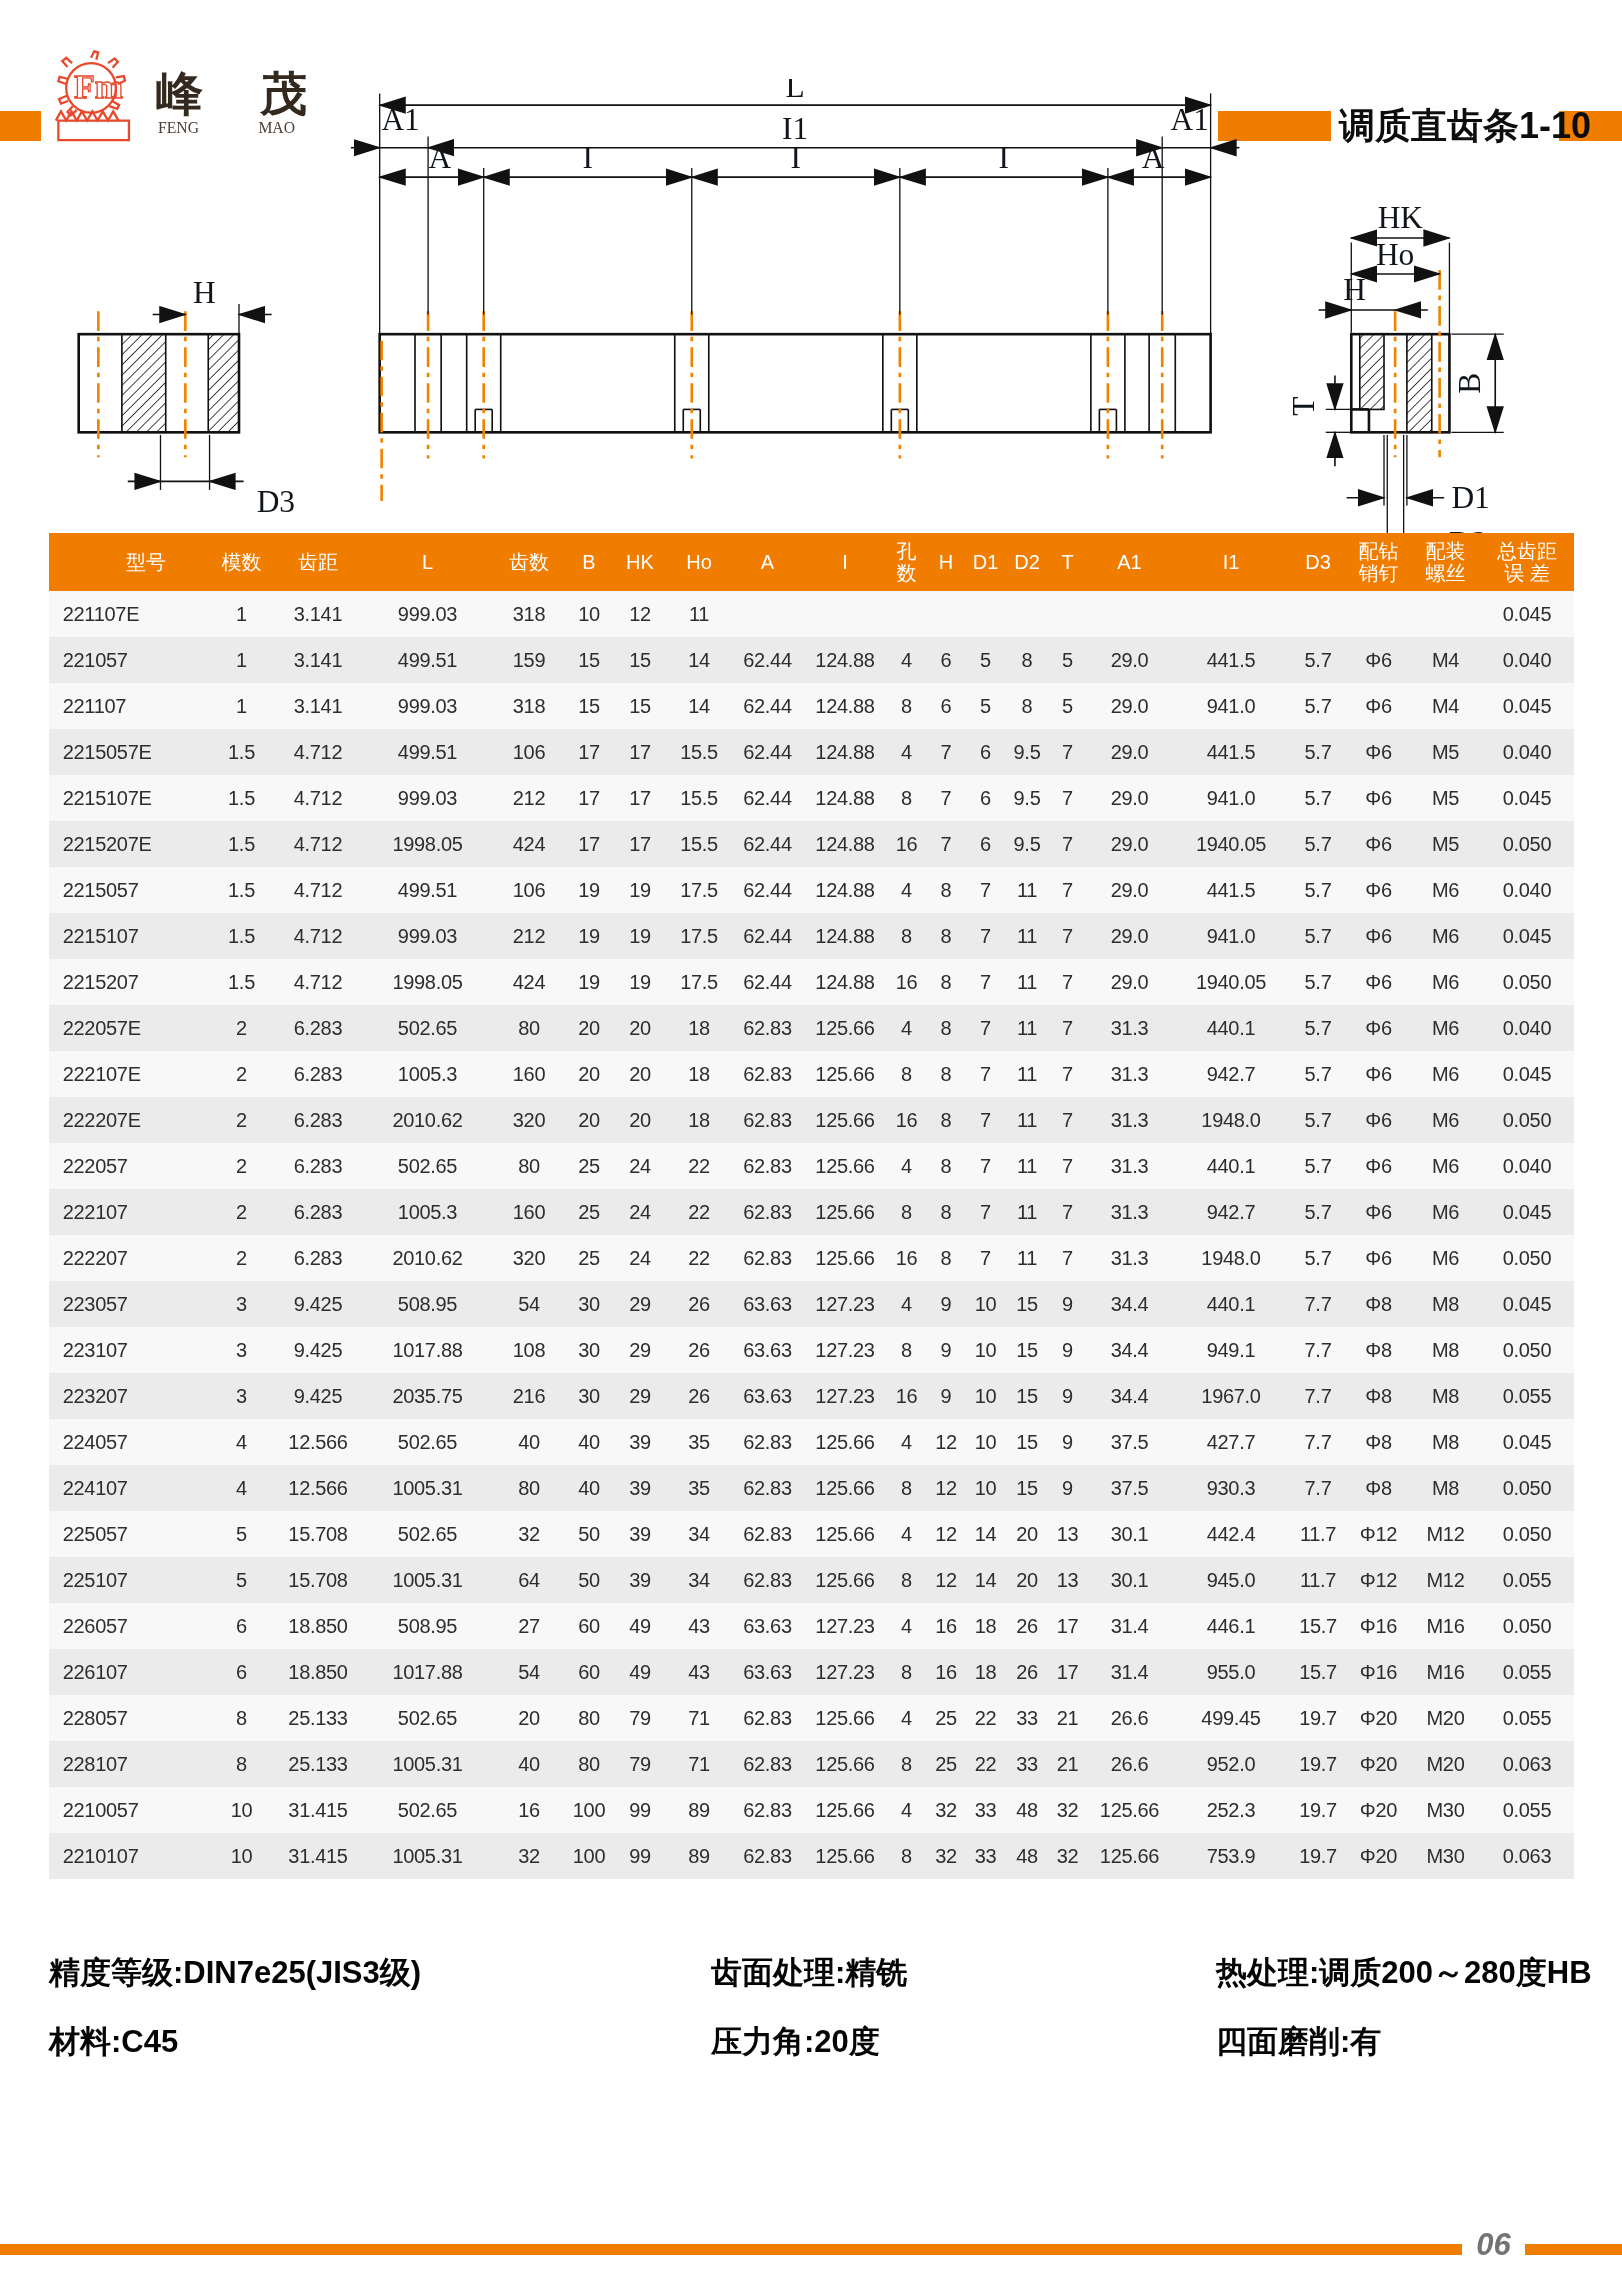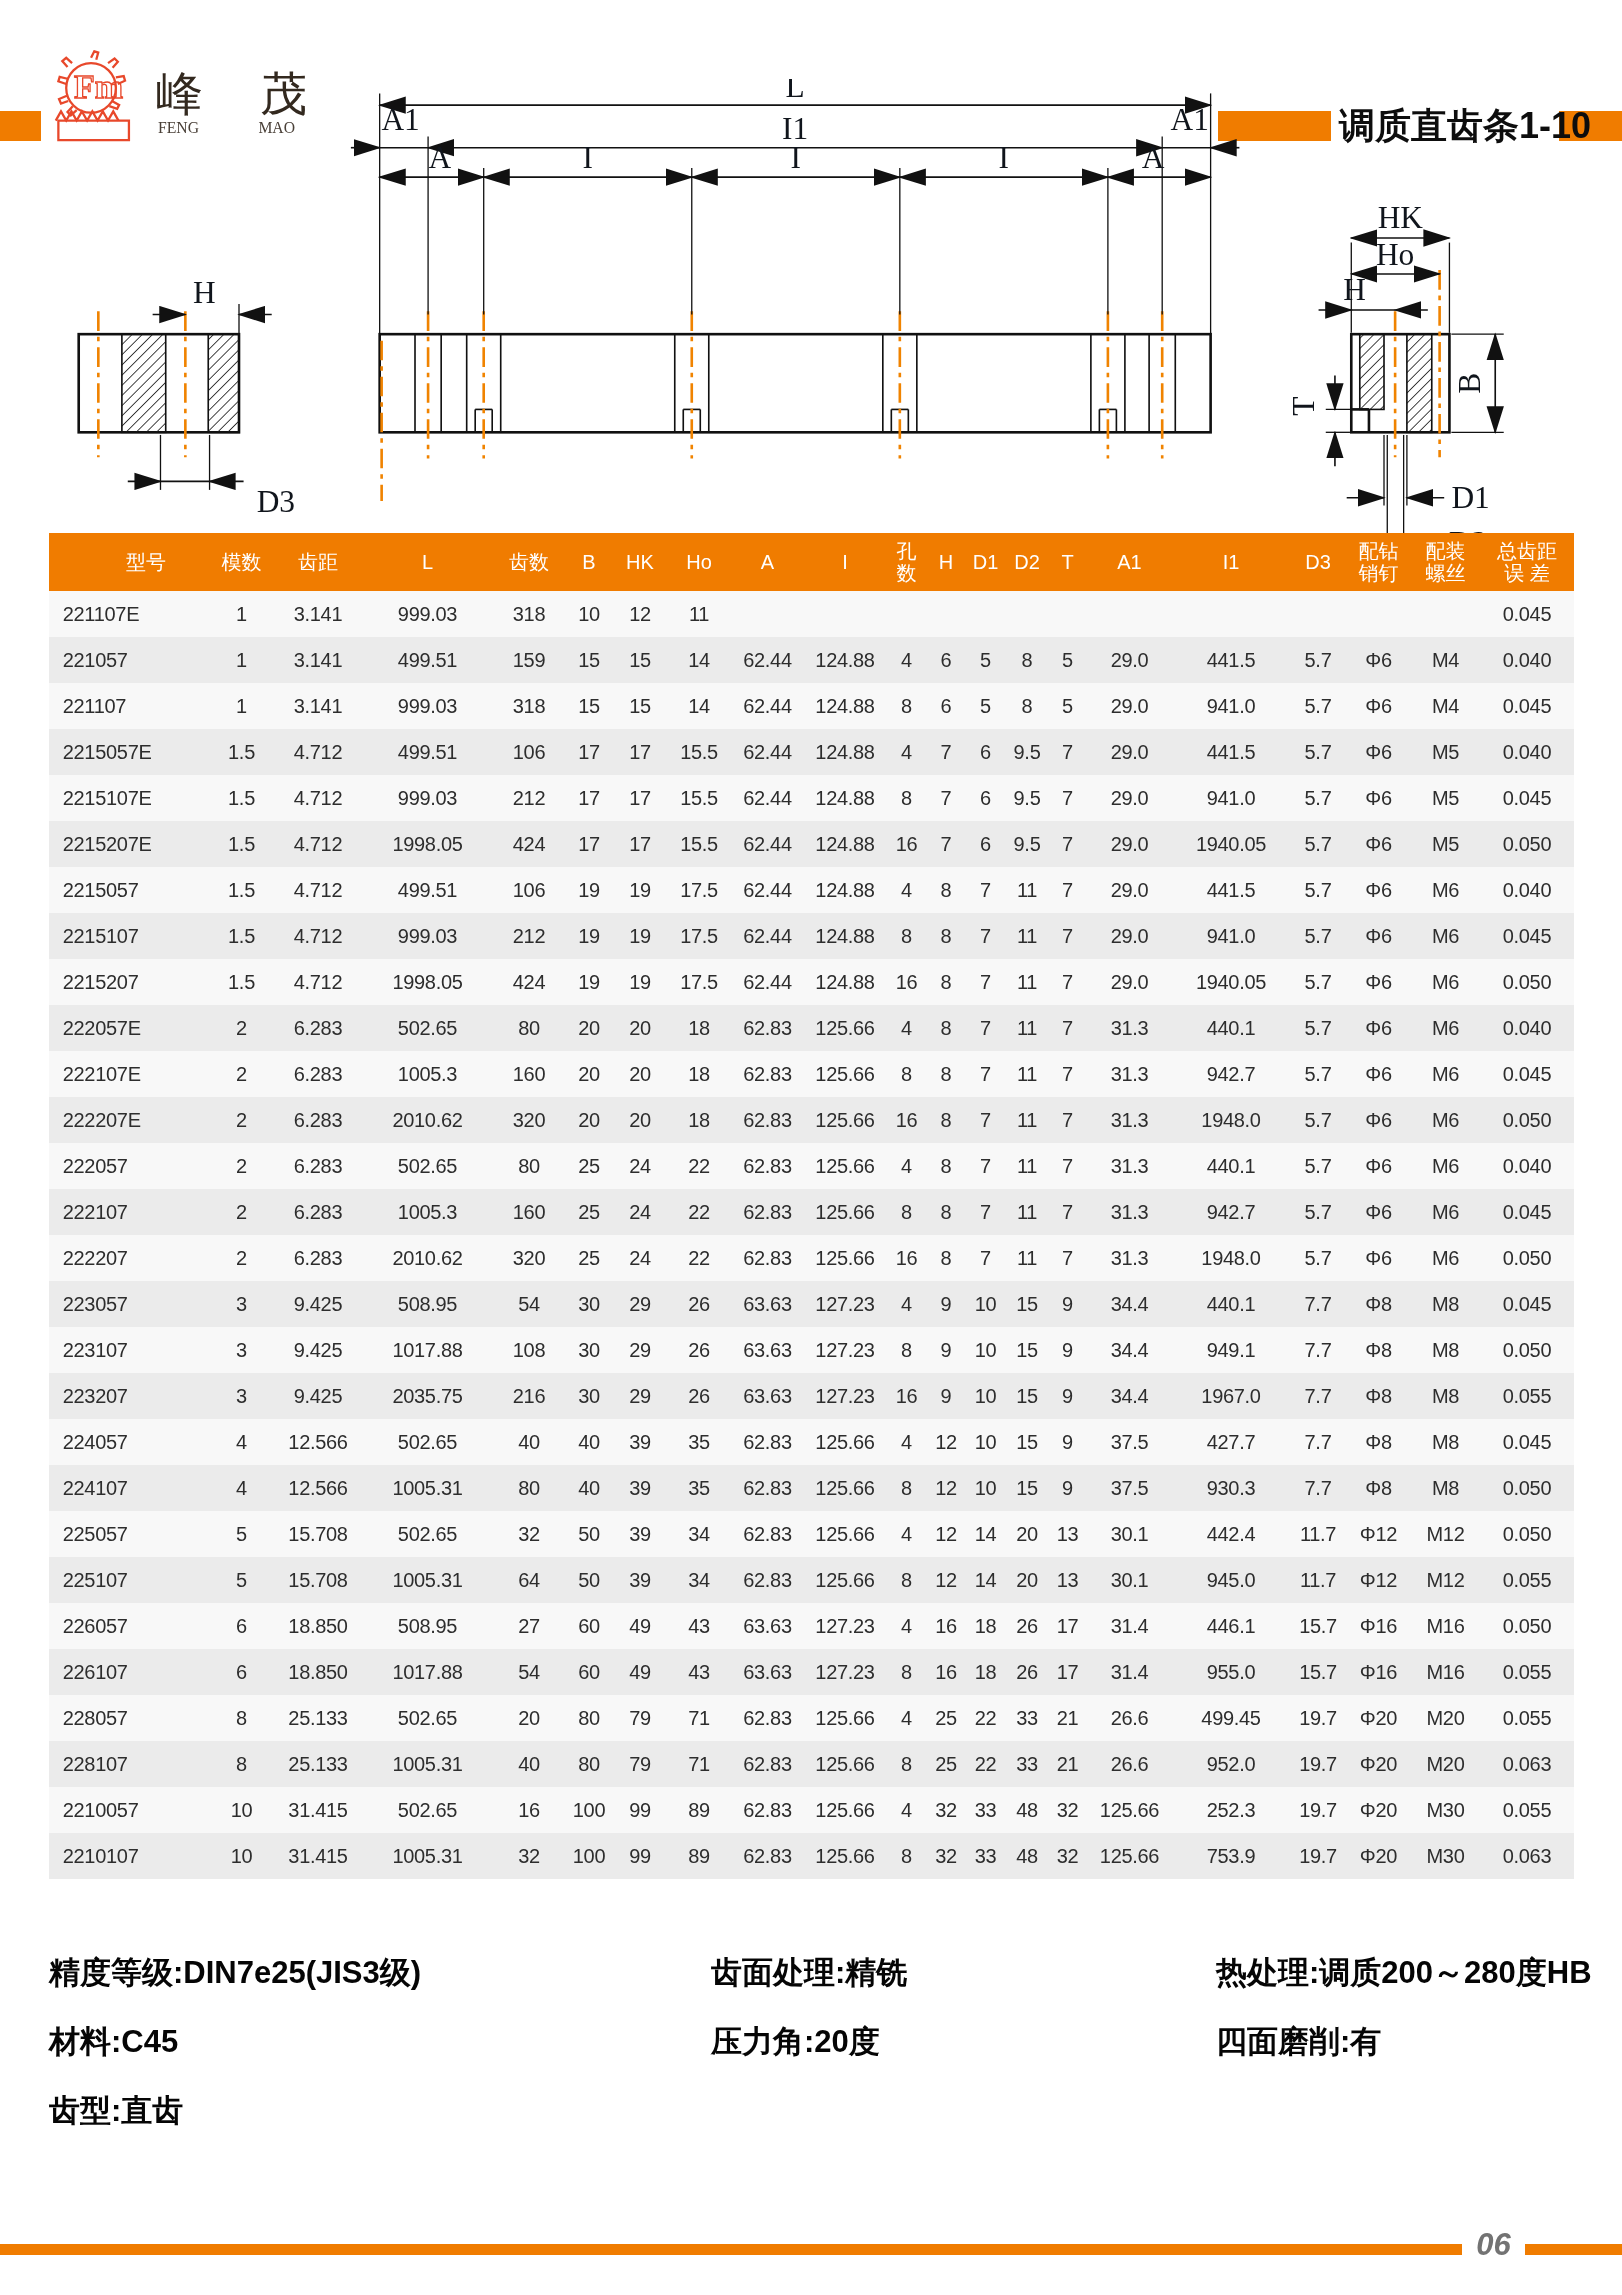--- a/index.html
+++ b/index.html
@@ -4,21 +4,21 @@
 <style>
   * { margin:0; padding:0; box-sizing:border-box; }
   html,body { width:1623px; height:2295px; background:#ffffff; font-family:"Liberation Sans",sans-serif; position:relative; }
 
   
   .accent-bar { position:absolute; background:#F07C00; height:30px; top:111px; }
   .bar-left   { left:0; width:41px; }
   .bar-mid    { left:1218px; width:113px; }
   .bar-right  { left:1559px; width:64px; }
   .logo-wrap  { position:absolute; left:44px; top:50px; width:98px; height:98px;font-weight:bold; }
-  .logo-cn    { position:absolute; left:156px; top:63px; font-size:47px; font-weight:normal; color:#33291f; letter-spacing:22px; white-space:nowrap;text-align:right; }
+  .logo-cn    { position:absolute; left:156px; top:63px; font-size:47px; font-weight:bold; color:#33291f; letter-spacing:22px; white-space:nowrap;text-align:right; }
   .logo-en    { position:absolute; left:158px; top:119px; width:137px; display:flex; justify-content:space-between; font-size:15.7px; color:#4a4038; font-family:"Liberation Serif",serif; }
   .page-title { position:absolute; left:1339px; top:102px; width:216px; text-align:center; font-size:36px; font-weight:bold; color:#0d0d0d; white-space:nowrap; }
 
   
   .drawing { position:absolute; left:0; top:79px; width:1623px; height:458px; }
   .dim-label { font-family:"Liberation Serif",serif; font-size:48px; fill:#10151c; }
 
   
   table.spec { position:absolute; left:49px; top:533px; width:1525px; border-collapse:collapse; table-layout:fixed; }
   table.spec thead th { background:#F07C00; color:#ffffff; font-weight:normal; font-size:20px; height:58px; text-align:center; vertical-align:middle; white-space:pre-line; line-height:1.12; padding:0; }
@@ -940,21 +940,20 @@
         <td>M30</td>
         <td>0.063</td>
       </tr>
     </tbody>
 </table>
 
 <div class="specs">
   <div class="col c1">
       <div>精度等级:DIN7e25(JIS3级)</div>
       <div>材料:C45</div>
-      <div>齿型:直齿</div>
     </div>
   <div class="col c2">
       <div>齿面处理:精铣</div>
       <div>压力角:20度</div>
     </div>
   <div class="col c3">
       <div>热处理:调质200～280度HB</div>
       <div>四面磨削:有</div>
     </div>
 </div>

